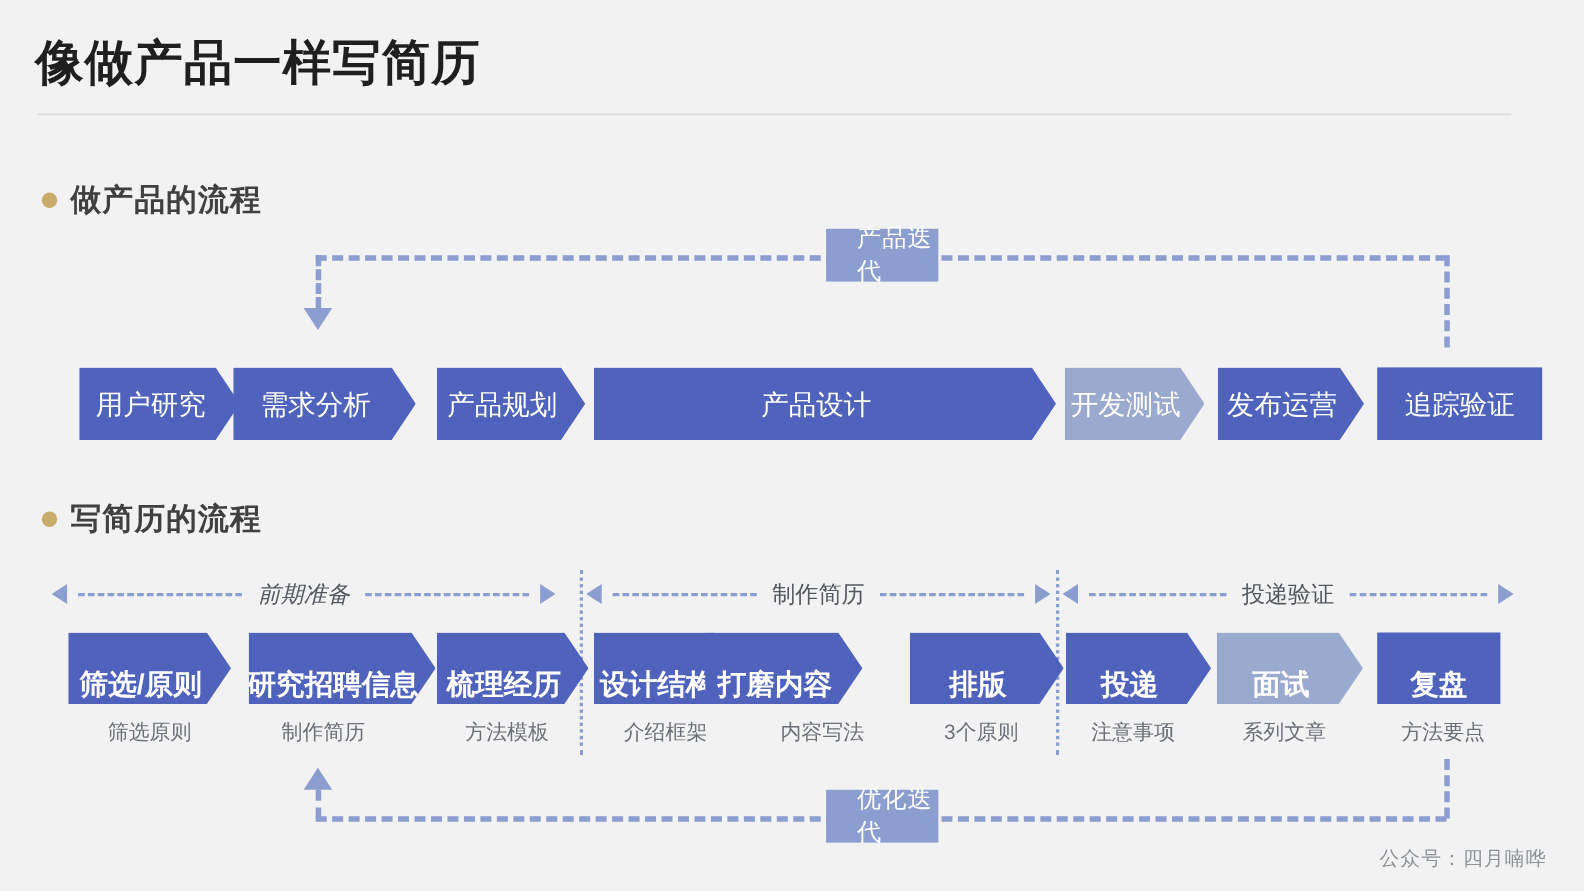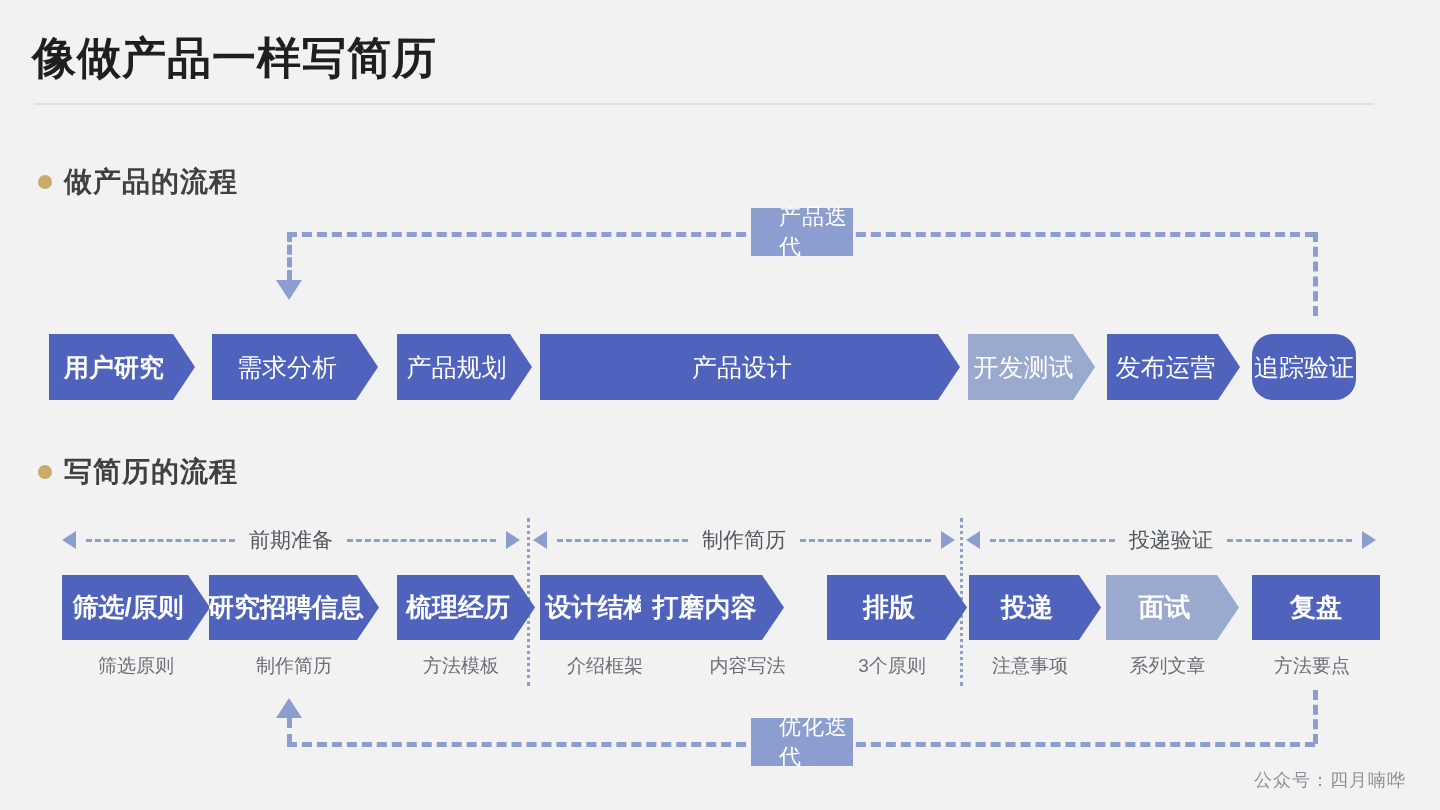--- a/index.html
+++ b/index.html
@@ -41,21 +41,21 @@
     color: #ffffff;
     background: #4f63bd;
     clip-path: polygon(0 0, calc(100% - 22px) 0, 100% 50%, calc(100% - 22px) 100%, 0 100%);
   }
   .chev.muted { background: #9aa9ce; }
   .chev .t { padding-right: 16px; white-space: nowrap; }
 
   
   .row1 .chev { top: 334px; height: 66px; font-size: 25px; font-weight: 500; }
   
-  .row2 .chev { top: 575px; height: 65px; font-size: 26px; font-weight: 600; }
+  .row2 .chev { top: 575px; height: 65px; font-size: 26px; font-weight: 600; align-items: flex-end; }
 
   
   .loop-h {
     position: absolute; height: 0;
     border-top: 5px dashed #8c9dd0;
   }
   .loop-v {
     position: absolute; width: 0;
     border-left: 5px dashed #8c9dd0;
   }
@@ -123,49 +123,49 @@
     <span class="label">做产品的流程</span>
   </div>
 
   <div class="loop-h" style="left:287px; top:232px; width:1028px;"></div>
   <div class="loop-v" style="left:1313px; top:232px; height:84px;"></div>
   <div class="loop-v" style="left:287px; top:232px; height:48px;"></div>
   <div class="arrow-down" style="left:276px; top:280px;"></div>
   <div class="loop-label" style="left:751px; top:208px; width:102px; height:48px;">产品迭代</div>
 
   <div class="row1">
-    <div class="chev" style="left:49px; width:146px;font-weight:bold;">
+    <div class="chev" style="left:72px; width:146px;">
       <span class="t">用户研究</span>
     </div>
     <div class="chev" style="left:212px; width:166px;">
       <span class="t">需求分析</span>
     </div>
     <div class="chev" style="left:397px; width:135px;">
       <span class="t">产品规划</span>
     </div>
     <div class="chev" style="left:540px; width:420px;">
       <span class="t">产品设计</span>
     </div>
     <div class="chev muted" style="left:968px; width:127px;">
       <span class="t">开发测试</span>
     </div>
     <div class="chev" style="left:1107px; width:133px;">
       <span class="t">发布运营</span>
     </div>
-    <div class="chev" style="left:1252px; width:104px; clip-path:none;border-radius:21px;">
+    <div class="chev" style="left:1252px; width:150px; clip-path:none;">
       <span class="t" style="padding-right:0;">追踪验证</span>
     </div>
   </div>
 
   <div class="section-head" id="sec-resume">
     <span class="dot"></span>
     <span class="label">写简历的流程</span>
   </div>
 
-  <div class="phase" style="left:62px; width:458px;">
+  <div class="phase" style="left:47px; width:458px;font-style:italic;">
     <span class="arr-left"></span>
     <span class="dline"></span>
     <span class="ptxt">前期准备</span>
     <span class="dline"></span>
     <span class="arr-right"></span>
   </div>
 
   <div class="phase" style="left:533px; width:422px;">
     <span class="arr-left"></span>
     <span class="dline"></span>
@@ -182,42 +182,42 @@
     <span class="arr-right"></span>
   </div>
 
   <div class="vdiv" style="left:527px; top:518px; height:168px;"></div>
   <div class="vdiv" style="left:960px; top:518px; height:168px;"></div>
 
   <div class="row2">
     <div class="chev" style="left:62px; width:148px;">
       <span class="t">筛选/原则</span>
     </div>
-    <div class="chev" style="left:209px; width:170px;">
+    <div class="chev" style="left:226px; width:170px;">
       <span class="t">研究招聘信息</span>
     </div>
     <div class="chev" style="left:397px; width:138px;">
       <span class="t">梳理经历</span>
     </div>
     <div class="chev" style="left:540px; width:131px;">
       <span class="t">设计结构</span>
     </div>
     <div class="chev" style="left:641px; width:143px;font-family:Liberation Mono, monospace;">
       <span class="t">打磨内容</span>
     </div>
     <div class="chev" style="left:827px; width:140px;">
       <span class="t">排版</span>
     </div>
     <div class="chev" style="left:969px; width:132px;">
       <span class="t">投递</span>
     </div>
     <div class="chev muted" style="left:1106px; width:133px;">
       <span class="t">面试</span>
     </div>
-    <div class="chev" style="left:1252px; width:128px; clip-path:none;">
+    <div class="chev" style="left:1252px; width:112px; clip-path:none;">
       <span class="t" style="padding-right:0;">复盘</span>
     </div>
   </div>
 
   <div class="cap" style="left:62px; width:148px;">筛选原则</div>
   <div class="cap" style="left:209px; width:170px;">制作简历</div>
   <div class="cap" style="left:392px; width:138px;">方法模板</div>
   <div class="cap" style="left:535px; width:140px;">介绍框架</div>
   <div class="cap" style="left:676px; width:143px;">内容写法</div>
   <div class="cap" style="left:822px; width:140px;">3个原则</div>

